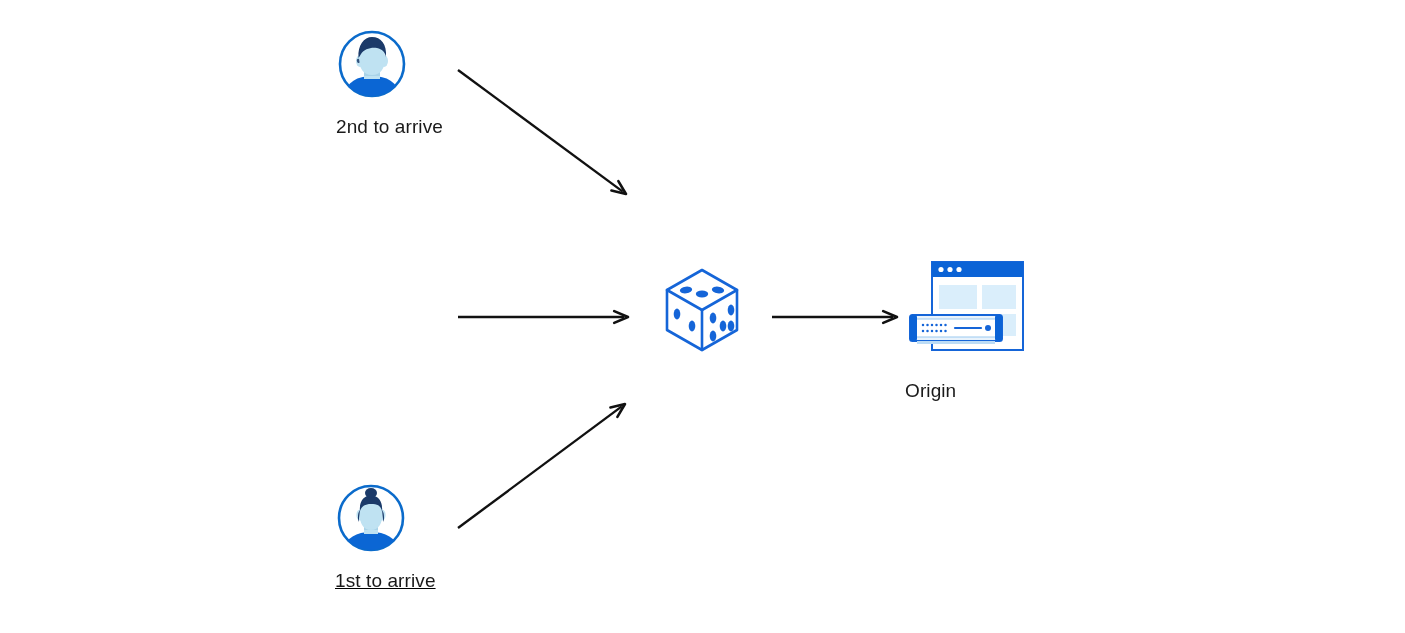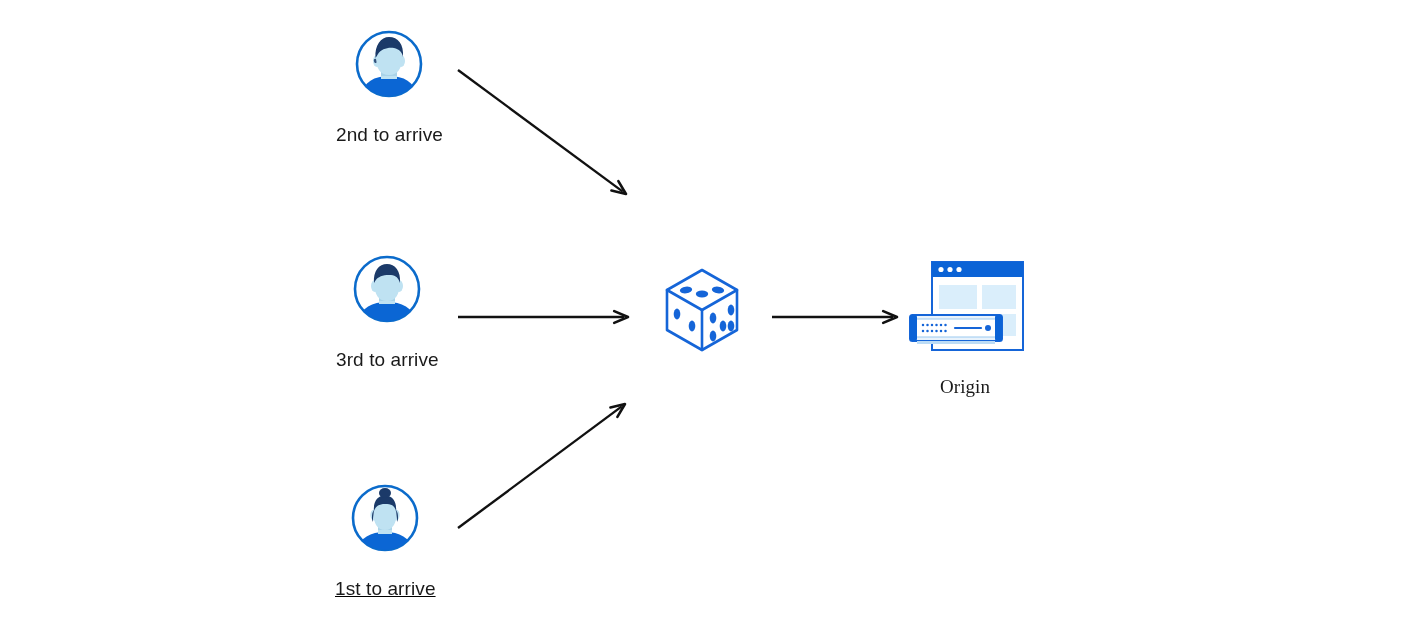--- a/index.html
+++ b/index.html
@@ -15,32 +15,31 @@
     position: relative;
     width: 1405px;
     height: 633px;
     background: #ffffff;
     overflow: hidden;
   }
   .node {
     position: absolute;
     display: flex;
     flex-direction: column;
-    align-items: center;
-    gap: 8px;
+    align-items: flex-start;
   }
   .label {
     font-size: 19px;
     color: #1a1a1a;
     font-family: "Liberation Sans", sans-serif;
     white-space: nowrap;
     letter-spacing: 0.1px;
   }
   .avatar-node .label { margin-top: 16px; }
-  .origin-node .label { margin-top: 12px; font-family: Liberation Serif, serif; }
+  .origin-node .label { margin-top: 24px; }
 
   .avatar-wrap { width: 72px; height: 72px; }
   .dice-wrap   { width: 82px; height: 92px; }
   .origin-wrap { width: 120px; height: 96px; }
 
   svg { display: block; overflow: visible; }
 
   #arrow-layer {
     position: absolute;
     left: 0; top: 0;
@@ -90,42 +89,20 @@
           <ellipse cx="48" cy="33" rx="4" ry="6" fill="#bfe2f2"></ellipse>
           <path d="M23 30 C23 17 30 11 36 11 C42 11 49 17 49 30 C49 40 45 47 36 47 C27 47 23 40 23 30 Z" fill="#bfe2f2"></path>
           <path d="M22.5 30 C21.5 17 28 9 36 9 C45 9 51 16 50 29 C49 24 46 21 41 20 C35 19 28 21 25 26 C24 28 23 29 22.5 30 Z" fill="#1b3a69"></path>
           <path d="M23 31 c-1.6 -1 -2.6 0.6 -2 2.4 c0.5 1.6 2 2.2 2.6 1.2 Z" fill="#1b3a69" opacity="0.85"></path>
         </g>
       </svg>
     </div>
     <div class="label">2nd to arrive</div>
   </div>
 
-  <div class="node avatar-node" style="left:336px; top:253px;">
-    <div class="avatar-wrap">
-      <svg viewBox="0 0 72 72" width="72" height="72">
-        <defs>
-            <clipPath id="clipB">
-              <circle cx="36" cy="36" r="32"></circle>
-            </clipPath>
-          </defs>
-        <circle cx="36" cy="36" r="32" fill="#ffffff" stroke="#0b6bcb" stroke-width="2.6"></circle>
-        <g clip-path="url(#clipB)">
-          <path d="M5 72 C8 56 20 49 36 49 C52 49 64 56 67 72 Z" fill="#0b66d4"></path>
-          <path d="M28 42 h16 v9 h-16 z" fill="#bfe2f2"></path>
-          <path d="M28 43 c3 4 13 4 16 0 l0 5 h-16 z" fill="#a9d3e8"></path>
-          <ellipse cx="24" cy="33" rx="4" ry="6" fill="#bfe2f2"></ellipse>
-          <ellipse cx="48" cy="33" rx="4" ry="6" fill="#bfe2f2"></ellipse>
-          <path d="M23.5 31 C23.5 18 30 12 36 12 C42 12 48.5 18 48.5 31 C48.5 41 45 48 36 48 C27 48 23.5 41 23.5 31 Z" fill="#bfe2f2"></path>
-          <path d="M23 30 C22 18 28 11 36 11 C44 11 50 18 49 30 C47.5 25 45 22.5 40 22 C34 21.4 27 23 24.5 27.5 C23.8 28.6 23.3 29.4 23 30 Z" fill="#1b3a69"></path>
-        </g>
-      </svg>
-    </div>
-    <div class="label">3rd to arrive</div>
-  </div>
 
   <div class="node avatar-node" style="left:335px; top:482px;text-decoration:underline;">
     <div class="avatar-wrap">
       <svg viewBox="0 0 72 72" width="72" height="72">
         <defs>
             <clipPath id="clipC">
               <circle cx="36" cy="36" r="32"></circle>
             </clipPath>
           </defs>
         <circle cx="36" cy="36" r="32" fill="#ffffff" stroke="#0b6bcb" stroke-width="2.6"></circle>

